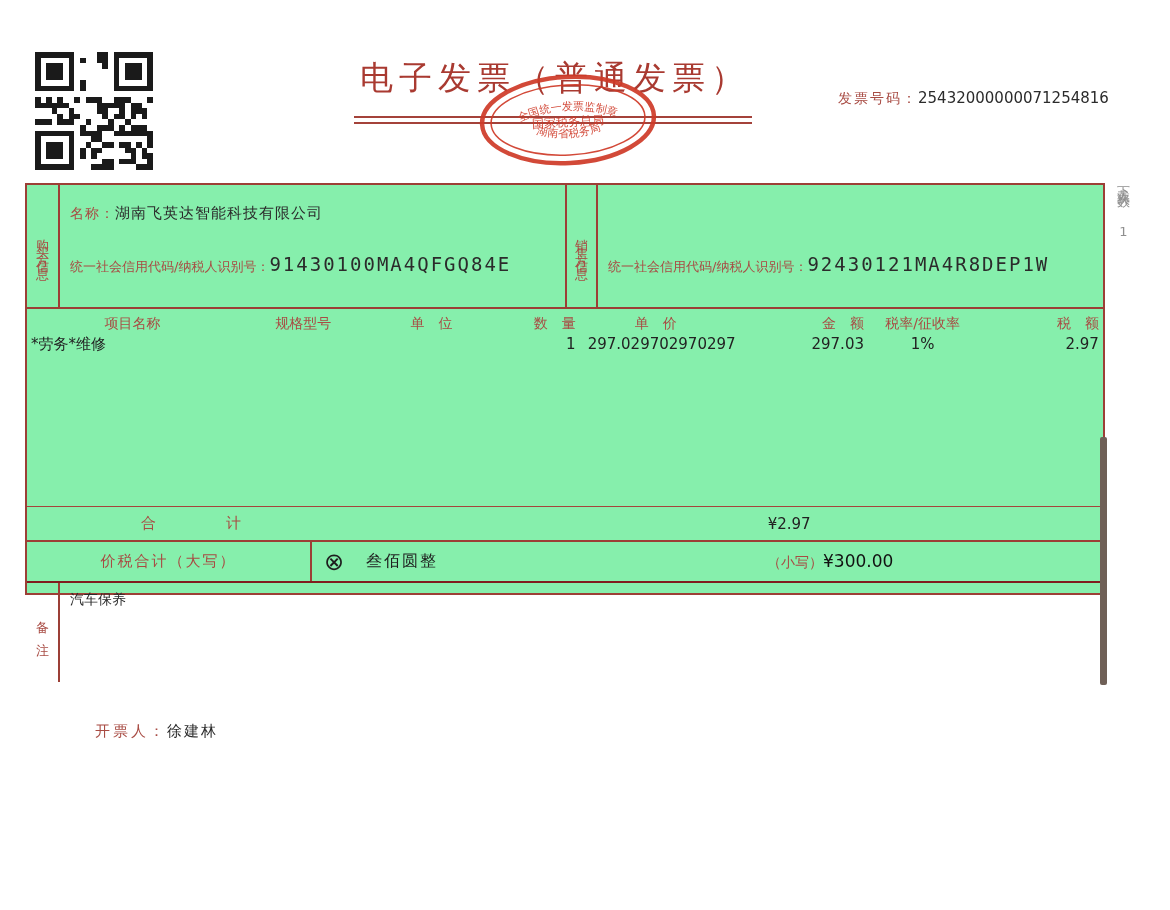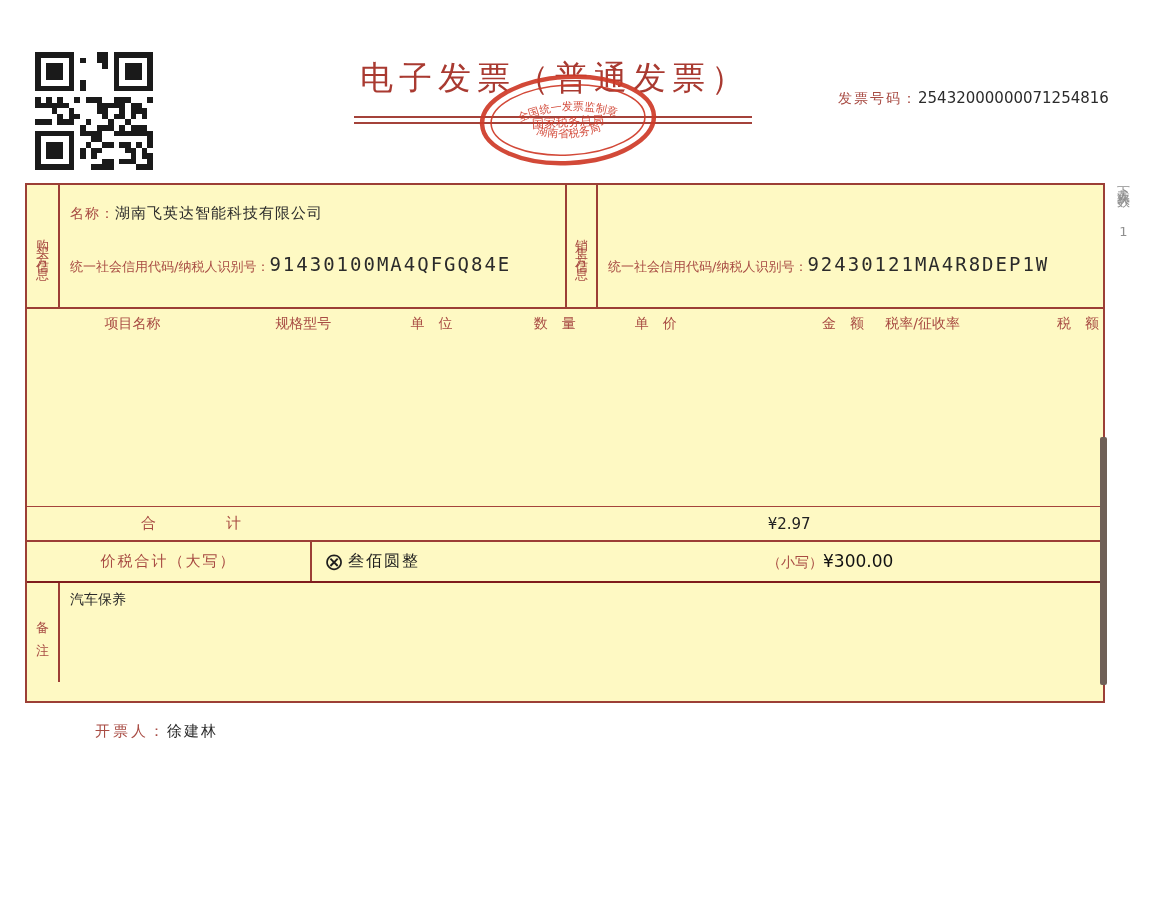--- a/index.html
+++ b/index.html
@@ -15,21 +15,21 @@
   #title-rule { left:354px; top:116px; width:398px; height:8px;
     border-top:2px solid #a4423a; border-bottom:2px solid #a4423a; }
   #stamp { left:478px; top:74px; width:180px; height:92px; transform:rotate(-3deg); opacity:.92; }
   #meta { left:838px; top:80px; font-size:14px; line-height:36px; white-space:nowrap; }
   .meta-label { color:#a84b43; letter-spacing:2px; }
   .meta-value { color:#2b2b2b; font-size:15px; }
   #download-count { left:1114px; top:176px; writing-mode:vertical-rl; text-orientation:upright;
     color:#8f8f8f; font-size:13px; letter-spacing:3px; }
 
   
-  #frame { left:25px; top:183px; width:1080px; height:520px; border:2px solid #9c3f36; background:#fef9c3; }
+  #frame { left:25px; top:183px; width:1080px; height:412px; border:2px solid #9c3f36; background:#86efac; }
   .vcell { display:flex; align-items:center; justify-content:center; }
   .vlabel { writing-mode:vertical-rl; text-orientation:upright; color:#a84b43;
     font-size:13px; letter-spacing:7px; line-height:1; }
 
   
   #party-row { display:flex; width:100%; height:124px; border-bottom:2px solid #9c3f36; }
   .party-label-cell { width:33px; border-right:2px solid #9c3f36; flex:none; }
   .seller-label-cell { border-left:2px solid #9c3f36; }
   .party-content { position:relative; flex:1; }
   .pline-name { position:absolute; left:10px; top:18px; white-space:nowrap; }
@@ -65,21 +65,21 @@
   #total-tax { width:11%; text-align:right; color:#222; font-size:15px; }
 
   
   #grand-row { display:flex; width:100%; height:43px; border-top:2px solid #9c3f36;
     border-bottom:2px solid #7f1d1d; }
   #grand-label-cell { width:285px; flex:none; border-right:2px solid #9c3f36;
     display:flex; align-items:center; justify-content:center;
     color:#a84b43; font-size:15px; letter-spacing:2px; }
   #grand-content { flex:1; display:flex; align-items:center; position:relative; }
   #grand-mark { font-size:24px; color:#1e1e1e; margin-left:12px; line-height:1; }
-  #grand-words { font-size:16px; color:#1e1e1e; margin-left:4px; letter-spacing:2px; }
+  #grand-words { font-size:16px; color:#1e1e1e; margin-left:22px; letter-spacing:2px; }
   #grand-small { position:absolute; left:455px; white-space:nowrap; }
   #grand-small .lbl { color:#a84b43; font-size:14px; }
   #grand-small .amt { color:#111; font-size:17px; }
 
   
   #remarks-row { display:flex; width:100%; height:99px; }
   #remarks-label-cell { width:33px; flex:none; border-right:2px solid #9c3f36; }
   #remarks-label-cell .vlabel { letter-spacing:22px; }
   #remarks-content { flex:1; position:relative; }
   #remarks-text { position:absolute; left:10px; top:8px; color:#2b2b2b; font-size:14px; }
@@ -362,20 +362,30 @@
     <div class="trow th">
       <div class="c1">项目名称</div>
       <div class="c2">规格型号</div>
       <div class="c3">单　位</div>
       <div class="c4">数　量</div>
       <div class="c5">单　价</div>
       <div class="c6">金　额</div>
       <div class="c7">税率/征收率</div>
       <div class="c8">税　额</div>
     </div>
+    <div class="trow td">
+      <div class="c1">*劳务*维修</div>
+      <div class="c2"></div>
+      <div class="c3"></div>
+      <div class="c4">1</div>
+      <div class="c5">297.029702970297</div>
+      <div class="c6">297.03</div>
+      <div class="c7">1%</div>
+      <div class="c8">2.97</div>
+    </div>
   </div>
 
   <div id="total-row">
     <div id="total-label">合　　　　计</div>
     <div id="total-spacer"></div>
     <div id="total-tax">¥2.97</div>
   </div>
 
   <div id="grand-row">
     <div id="grand-label-cell">价税合计（大写）</div>

